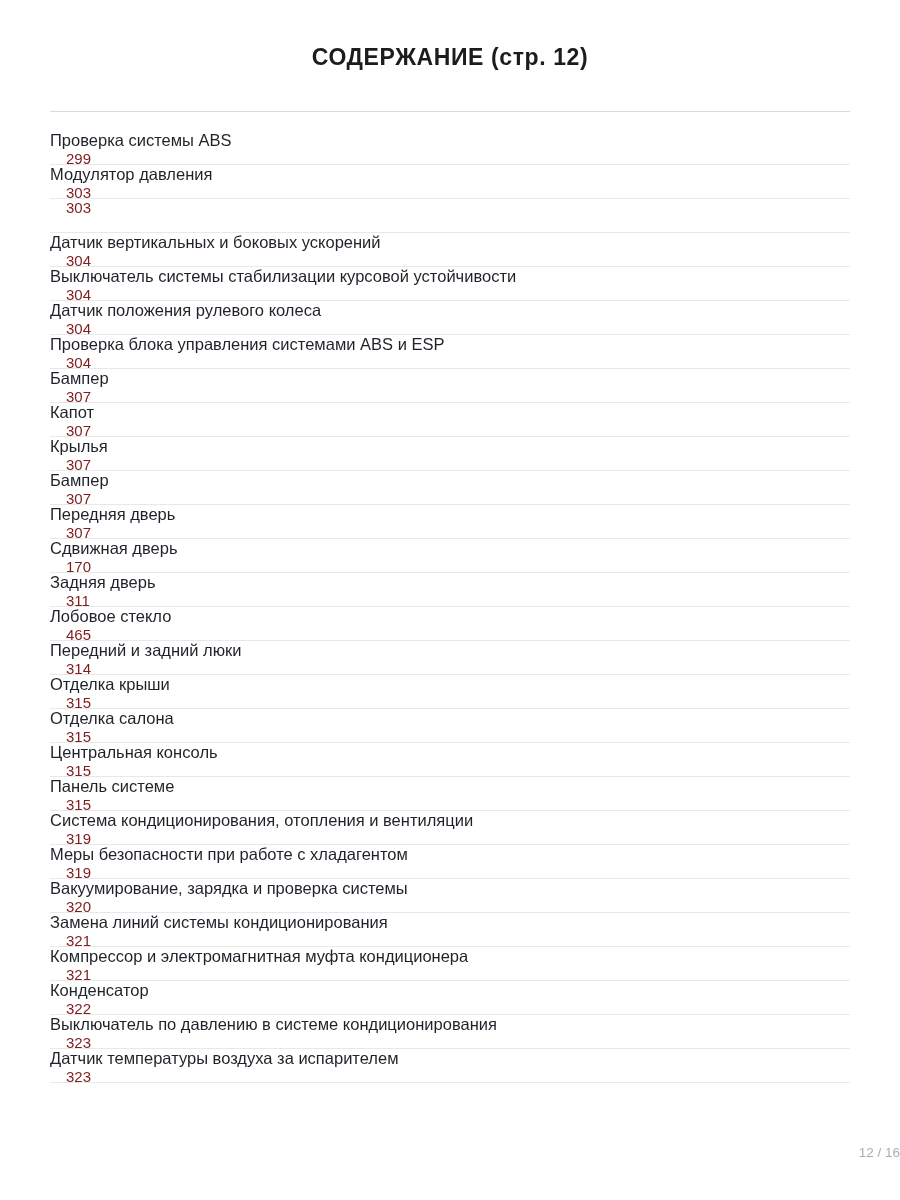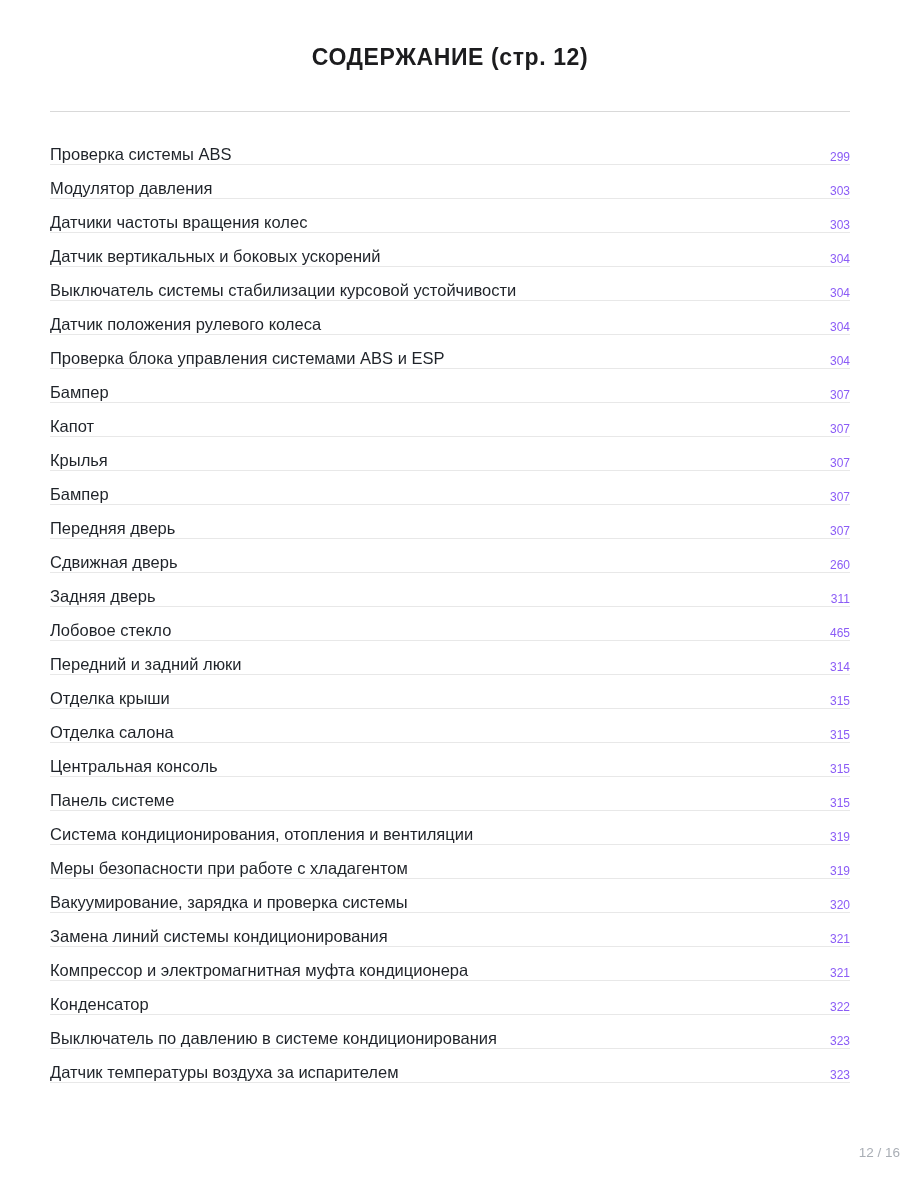--- a/index.html
+++ b/index.html
@@ -27,32 +27,33 @@
     border: none;
     border-top: 1px solid #d9d9d9;
     margin-top: 40px;
   }
   .toc {
     margin-top: 19px;
   }
   .toc-row {
     display: flex;
     justify-content: space-between;
-    align-items: flex-end;
+    align-items: flex-start;
     height: 34px;
     border-bottom: 1px solid #e8e8e8;
+    flex-direction: column;
   }
   .toc-label {
     font-size: 16.5px;
     color: #1f2329;
     white-space: nowrap;
   }
   .toc-page {
-    font-size: 12px;
-    color: #8b5cf6;
+    font-size: 15px;
+    color: #7f1d1d;
     white-space: nowrap;
     padding-left: 16px;
   }
   .footer {
     position: absolute;
     bottom: 40px;
     left: 0;
     width: 100%;
     text-align: right;
     font-size: 13.5px;
@@ -68,21 +69,20 @@
   <div class="toc">
       <div class="toc-row">
         <span class="toc-label">Проверка системы ABS</span>
         <span class="toc-page">299</span>
       </div>
       <div class="toc-row">
         <span class="toc-label">Модулятор давления</span>
         <span class="toc-page">303</span>
       </div>
       <div class="toc-row">
-        <span class="toc-label">Датчики частоты вращения колес</span>
         <span class="toc-page">303</span>
       </div>
       <div class="toc-row">
         <span class="toc-label">Датчик вертикальных и боковых ускорений</span>
         <span class="toc-page">304</span>
       </div>
       <div class="toc-row">
         <span class="toc-label">Выключатель системы стабилизации курсовой устойчивости</span>
         <span class="toc-page">304</span>
       </div>
@@ -109,21 +109,21 @@
       <div class="toc-row">
         <span class="toc-label">Бампер</span>
         <span class="toc-page">307</span>
       </div>
       <div class="toc-row">
         <span class="toc-label">Передняя дверь</span>
         <span class="toc-page">307</span>
       </div>
       <div class="toc-row">
         <span class="toc-label">Сдвижная дверь</span>
-        <span class="toc-page">260</span>
+        <span class="toc-page">170</span>
       </div>
       <div class="toc-row">
         <span class="toc-label">Задняя дверь</span>
         <span class="toc-page">311</span>
       </div>
       <div class="toc-row">
         <span class="toc-label">Лобовое стекло</span>
         <span class="toc-page">465</span>
       </div>
       <div class="toc-row">

